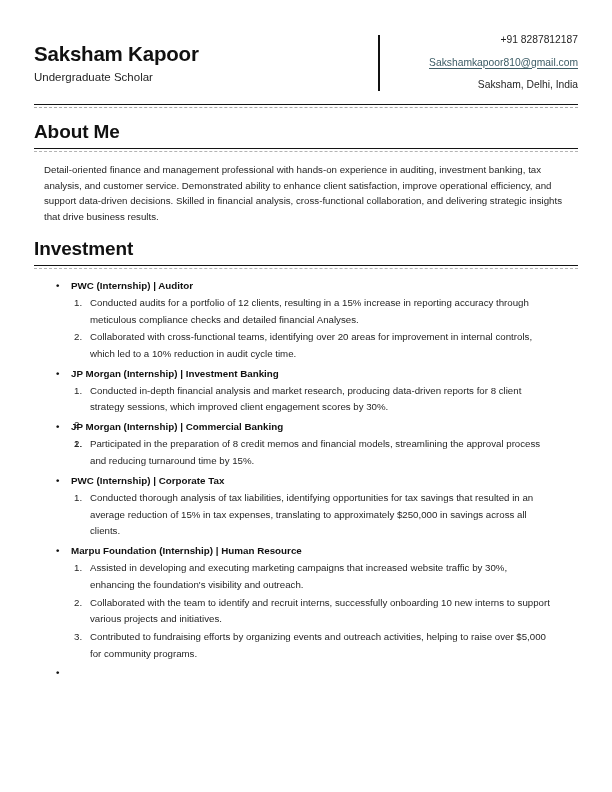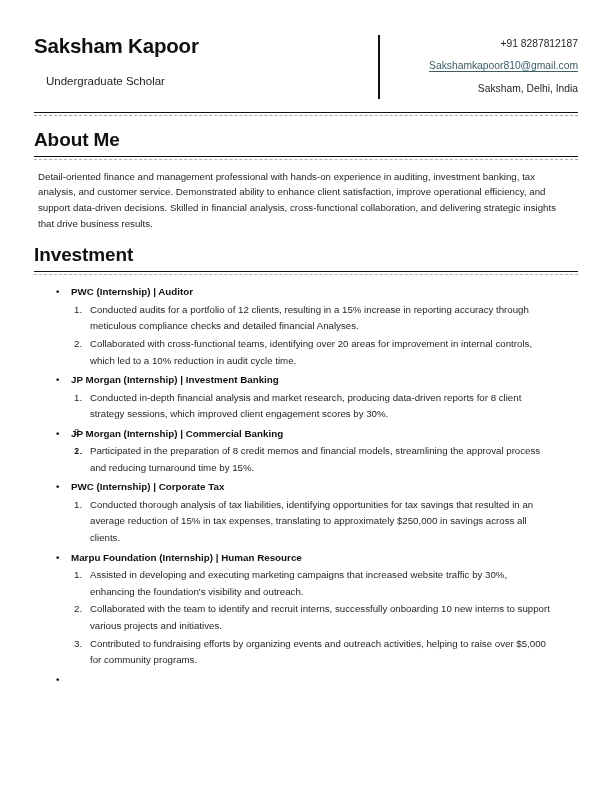--- a/index.html
+++ b/index.html
@@ -43,21 +43,21 @@
     font-weight: bold;
     letter-spacing: -0.2px;
     line-height: 1.25;
     margin: 0 0 3px 0;
     color: #111111;
   }
   .subtitle {
     font-size: 11.5px;
     font-weight: normal;
     line-height: 1.3;
-    margin: 12px;
+    margin: 0;
     color: #1f1f1f;
   }
   .header-divider {
     width: 0;
     border-left: 2px solid #111111;
     margin: 2px 0 2px 0;
     flex: 0 0 auto;
   }
   .header-right {
     flex: 1 1 auto;
@@ -128,21 +128,21 @@
     content: "";
     position: absolute;
     left: 0; right: 0; top: 3px;
     height: 0;
     border-top: 1px dashed #b4b4b4;
   }
 
   .summary {
     font-size: 9.7px;
     line-height: 1.62;
-    margin: 4px;
+    margin: 10px;
     color: #1f1f1f;
     text-align: left;
   }
 
   
   .exp-list {
     list-style: none;
     margin: 0;
     padding: 0;
   }

